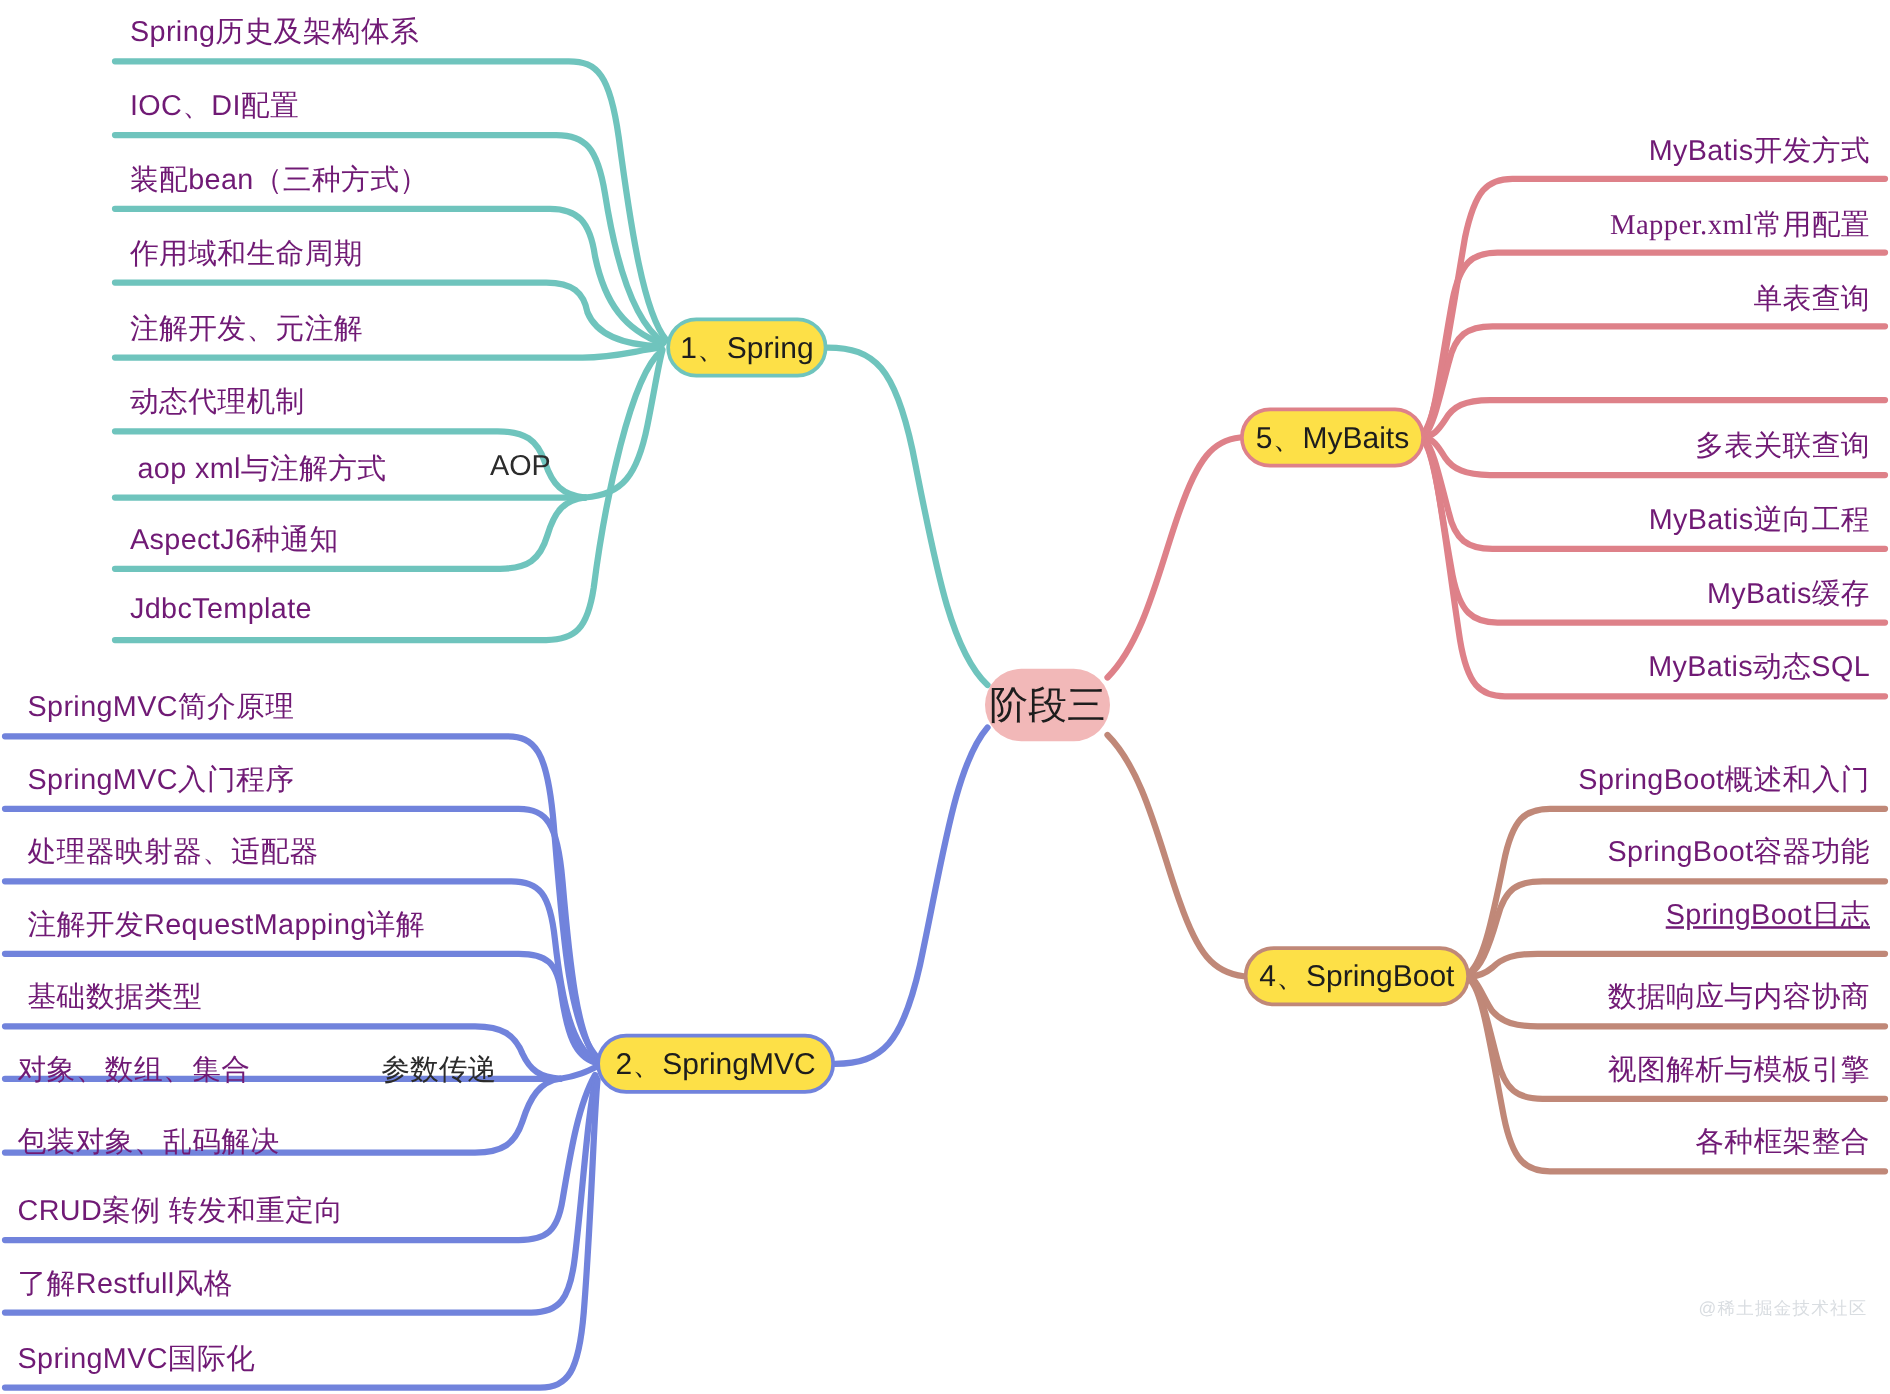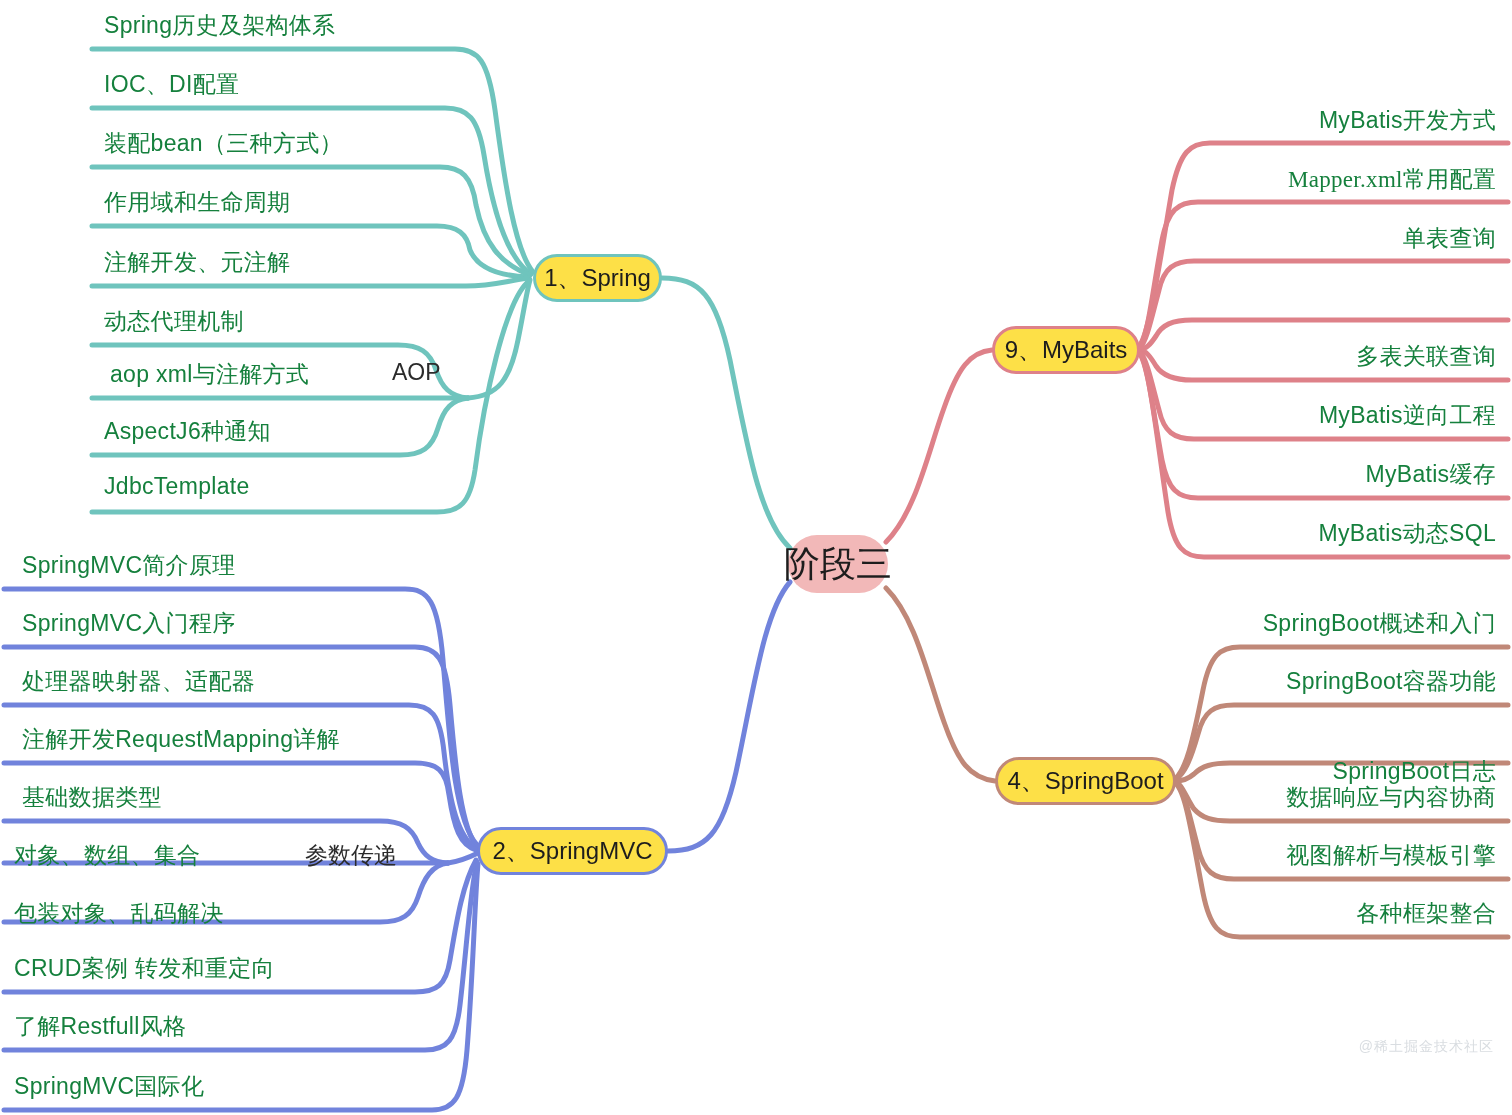--- a/index.html
+++ b/index.html
@@ -19,21 +19,21 @@
     position: absolute;
     left: 0;
     top: 0;
     width: 1512px;
     height: 1115px;
     pointer-events: none;
   }
   .leaf-label {
     position: absolute;
     font-size: 23px;
-    color: #15803d;
+    color: #701a75;
     white-space: nowrap;
     letter-spacing: 0.3px;
   }
   .leaf-label.right-aligned {
     text-align: right;
   }
   .group-label {
     position: absolute;
     font-size: 23px;
     color: #2b2b2b;
@@ -50,21 +50,21 @@
     border-width: 3.5px;
     border-radius: 26px;
     font-size: 24px;
     color: #1d1d1d;
     white-space: nowrap;
     padding: 0 14px;
   }
   .node.center {
     border: none;
     border-radius: 34px;
-    font-size: 36px;
+    font-size: 31px;
     color: #1d1d1d;
   }
   .watermark {
     position: absolute;
     font-size: 14px;
     color: #d9dde1;
     white-space: nowrap;
     letter-spacing: 1px;
   }
 </style>
@@ -138,21 +138,21 @@
 
   <div class="node" style="left:533px; top:254px; width:129px; height:48px; border-color:#6FC4BD;">
     <span>1、Spring</span>
   </div>
 
   <div class="node" style="left:477px; top:827px; width:191px; height:48px; border-color:#7183DC;">
     <span>2、SpringMVC</span>
   </div>
 
   <div class="node" style="left:992px; top:326px; width:148px; height:48px; border-color:#DE8189;">
-    <span>9、MyBaits</span>
+    <span>5、MyBaits</span>
   </div>
 
   <div class="node" style="left:995px; top:757px; width:181px; height:48px; border-color:#C08878;">
     <span>4、SpringBoot</span>
   </div>
 
   <div class="leaf-label" style="left:104px; top:10px;">Spring历史及架构体系</div>
   <div class="leaf-label" style="left:104px; top:69px;">IOC、DI配置</div>
   <div class="leaf-label" style="left:104px; top:128px;">装配bean（三种方式）</div>
   <div class="leaf-label" style="left:104px; top:187px;">作用域和生命周期</div>
@@ -178,20 +178,20 @@
   <div class="leaf-label right-aligned" style="right:16px; top:105px;">MyBatis开发方式</div>
   <div class="leaf-label right-aligned" style="right:16px; top:164px;font-family:Liberation Serif, serif;">Mapper.xml常用配置</div>
   <div class="leaf-label right-aligned" style="right:16px; top:223px;">单表查询</div>
   <div class="leaf-label right-aligned" style="right:16px; top:341px;">多表关联查询</div>
   <div class="leaf-label right-aligned" style="right:16px; top:400px;">MyBatis逆向工程</div>
   <div class="leaf-label right-aligned" style="right:16px; top:459px;">MyBatis缓存</div>
   <div class="leaf-label right-aligned" style="right:16px; top:518px;">MyBatis动态SQL</div>
 
   <div class="leaf-label right-aligned" style="right:16px; top:608px;">SpringBoot概述和入门</div>
   <div class="leaf-label right-aligned" style="right:16px; top:666px;">SpringBoot容器功能</div>
-  <div class="leaf-label right-aligned" style="right:16px; top:756px;">SpringBoot日志</div>
+  <div class="leaf-label right-aligned" style="right:16px; top:716px;text-decoration:underline;">SpringBoot日志</div>
   <div class="leaf-label right-aligned" style="right:16px; top:782px;">数据响应与内容协商</div>
   <div class="leaf-label right-aligned" style="right:16px; top:840px;">视图解析与模板引擎</div>
   <div class="leaf-label right-aligned" style="right:16px; top:898px;">各种框架整合</div>
 
   <div class="watermark" style="right:18px; top:1038px;">@稀土掘金技术社区</div>
 
 </div>
 
 </body></html>

